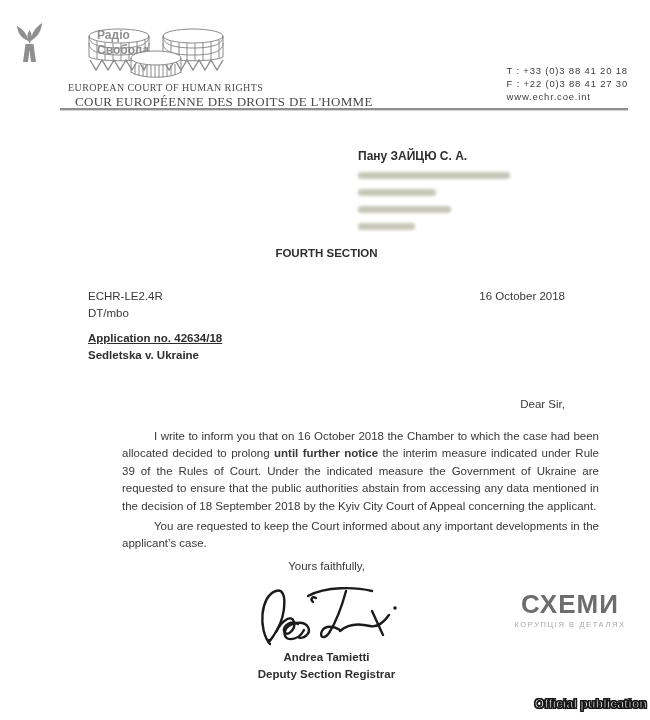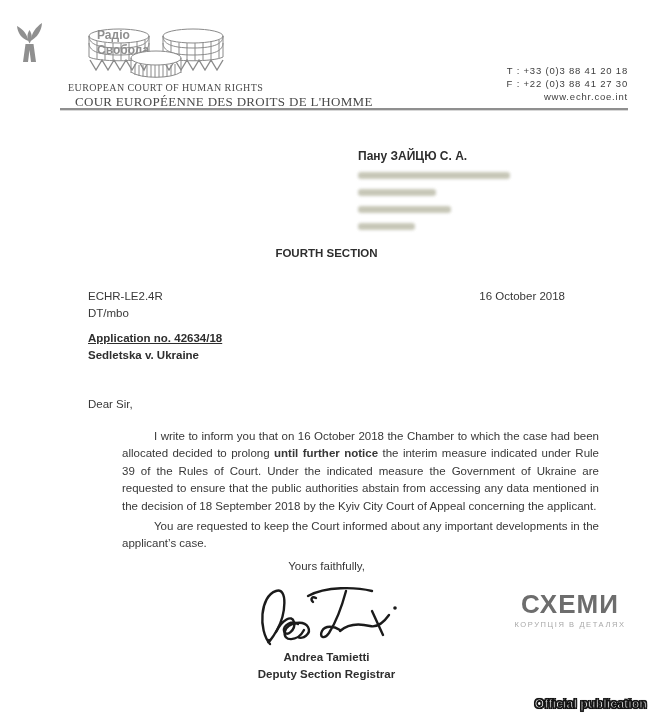--- a/index.html
+++ b/index.html
@@ -14,31 +14,31 @@
   }
   .abs{position:absolute;}
 
   
   .radio-logo{left:14px;top:22px;display:flex;align-items:flex-start;gap:5px;}
   .radio-logo-text{font-weight:bold;font-size:12px;line-height:1.25;color:#8f8f8f;padding-top:6px;margin-left:48px;}
   .court-name-en{left:68px;top:82px;font-family:"Liberation Serif","DejaVu Serif",serif;
     font-size:10px;letter-spacing:0.4px;color:#4a4a4a;}
   .court-name-fr{left:75px;top:94px;font-family:"Liberation Serif","DejaVu Serif",serif;
     font-size:13px;letter-spacing:0.3px;color:#4a4a4a;}
-  .contact-block{right:22px;top:64px;text-align:right;font-size:9.5px;
+  .contact-block{right:22px;top:64px;text-align:left;font-size:9.5px;
     letter-spacing:0.8px;line-height:13px;color:#3d3d3d;}
   .header-rule{left:60px;top:108px;width:568px;height:2px;background:#8f8f8f;
     border-bottom:1px solid #d7d7d7;}
 
   
   .addressee-name{left:358px;top:149px;font-weight:bold;font-size:12px;color:#2e2e2e;}
   .redacted{left:358px;height:7px;background:#b9b9a6;border-radius:3px;filter:blur(1.4px);opacity:.8;}
 
   
-  .content{left:88px;width:477px;}
+  .content{left:88px;width:477px;text-align:right;}
   .section-title{top:247px;text-align:center;font-weight:bold;font-size:11.5px;color:#2e2e2e;}
   .ref1{left:88px;top:290px;font-size:11.5px;}
   .ref2{left:88px;top:307px;font-size:11.5px;}
   .letter-date{top:290px;text-align:right;font-size:11.5px;}
   .application-no{left:88px;top:332px;font-weight:bold;font-size:11.5px;text-decoration:underline;color:#2e2e2e;}
   .case-name{left:88px;top:349px;font-weight:bold;font-size:11.5px;color:#2e2e2e;}
   .salutation{top:398px;font-size:11.5px;}
   .para{font-size:11.5px;line-height:17.4px;text-align:justify;margin-left:34px;}
   .para1{top:428px;text-indent:32px;}
   .para2{top:518px;text-indent:32px;}

